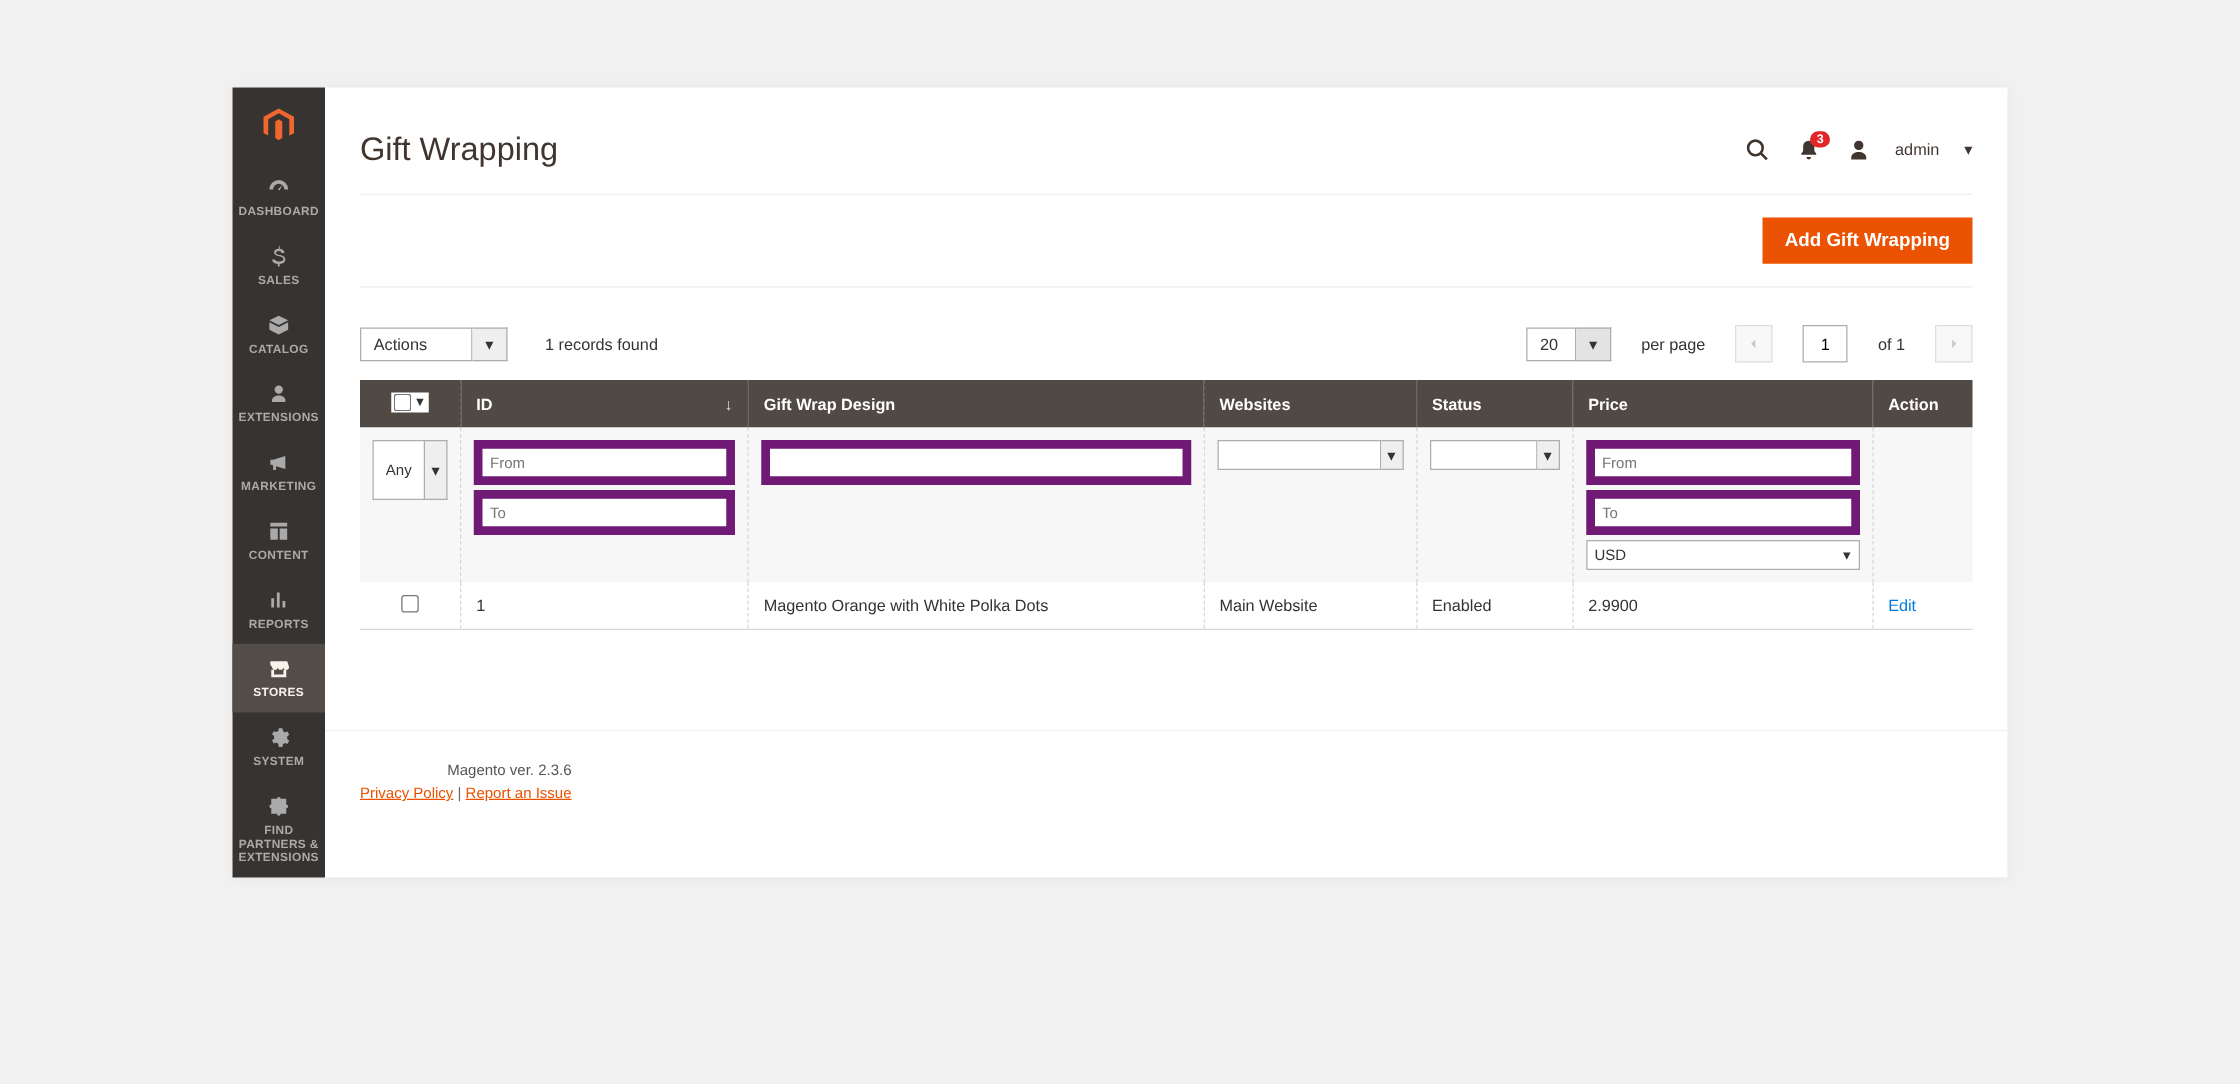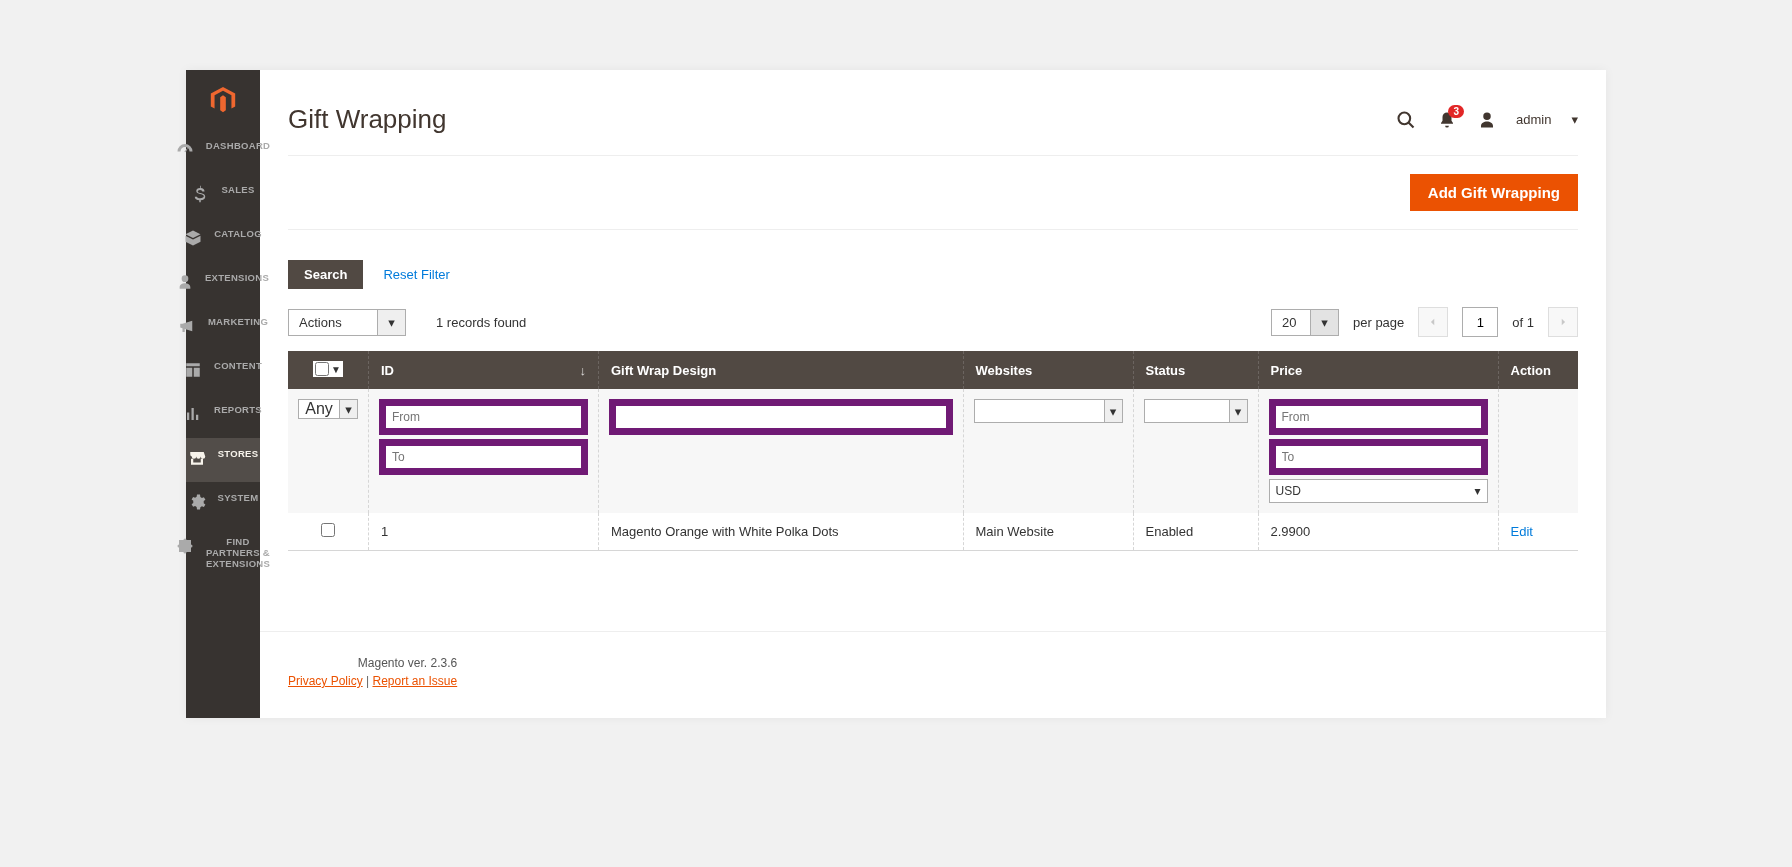--- a/index.html
+++ b/index.html
@@ -1,21 +1,21 @@
 <!DOCTYPE html>
 <html><head>
 <meta charset="utf-8">
 <style>
 * { box-sizing: border-box; margin: 0; padding: 0; }
 body { font-family: 'Helvetica Neue', Arial, sans-serif; background: #f1f1f1; color: #333; font-size: 13px; }
 .wrapper { width: 1420px; margin: 70px auto; background: #fff; display: flex; box-shadow: 0 0 10px rgba(0,0,0,0.05); }
 .sidebar { width: 74px; background: #373330; flex-shrink: 0; }
 .logo-box { height: 60px; display: flex; align-items: center; justify-content: center; }
 .logo-box svg { width: 30px; height: 30px; }
-.nav-item { display: flex; flex-direction: row; align-items: flex-start; justify-content: center; padding: 10px 2px; color: #aaa; cursor: pointer; font-size: 9.5px; font-weight: 600; letter-spacing: 0.3px; text-align: center; gap: 12px; }
+.nav-item { display: flex; flex-direction: column; align-items: center; justify-content: center; padding: 10px 2px; color: #aaa; cursor: pointer; font-size: 9.5px; font-weight: 600; letter-spacing: 0.3px; text-align: center; }
 .nav-item.active { background: #524d49; color: #f7f3eb; }
 .nav-item .nav-icon { height: 20px; display: flex; align-items: center; justify-content: center; margin-bottom: 4px; }
 .nav-item svg { fill: #aaa; }
 .nav-item.active svg { fill: #f7f3eb; }
 .main { flex: 1; display: flex; flex-direction: column; }
 .content { padding: 0 28px; border-radius: 27px; }
 .header-row { display: flex; justify-content: space-between; align-items: center; padding-top: 34px; padding-bottom: 20px; }
 .page-title { font-size: 26px; font-weight: 400; color: #41362f; }
 .header-tools { display: flex; align-items: center; gap: 22px; }
 .header-tools .tool { cursor: pointer; position: relative; display: flex; align-items: center; }
@@ -25,39 +25,39 @@
 .btn-primary { background: #eb5202; color: #fff; border: none; padding: 10px 18px; font-size: 15px; cursor: pointer; font-weight: 600; }
 .filter-row { display: flex; align-items: center; gap: 20px; margin-bottom: 18px; }
 .btn-dark { background: #514943; color: #fff; border: none; padding: 7px 16px; font-size: 13px; cursor: pointer; font-weight: 600; }
 .link-blue { color: #007bdb; cursor: pointer; font-size: 13px; }
 .grid-controls { display: flex; align-items: center; justify-content: space-between; margin-bottom: 14px; }
 .controls-left { display: flex; align-items: center; gap: 30px; }
 .select-wrap { display: flex; }
 .select-wrap .sel-body { border: 1px solid #adadad; background: #fff; padding: 5px 10px; font-size: 13px; min-width: 90px; }
 .select-wrap .sel-arrow { border: 1px solid #adadad; border-left: none; background: #efefef; width: 28px; display: flex; align-items: center; justify-content: center; cursor: pointer; }
 .records-text { font-size: 13px; color: #333; }
-.controls-right { display: flex; align-items: center; gap: 14px; }
+.controls-right { display: flex; align-items: center; gap: 24px; }
 .page-select { display: flex; }
 .page-select .psel-body { border: 1px solid #adadad; padding: 5px 10px; font-size: 13px; min-width: 40px; }
 .page-select .psel-arrow { border: 1px solid #adadad; border-left: none; background: #e3e3e3; width: 28px; display: flex; align-items: center; justify-content: center; cursor: pointer; }
 .page-btn { width: 30px; height: 30px; border: 1px solid #adadad; background: #efefef; display: flex; align-items: center; justify-content: center; cursor: pointer; color: #777; }
 .page-btn.disabled { opacity: 0.4; cursor: default; }
 .page-input { width: 36px; height: 30px; border: 1px solid #adadad; text-align: center; font-size: 13px; }
 table.grid { width: 100%; border-collapse: collapse; }
 table.grid thead th { background: #514943; color: #fff; text-align: left; padding: 10px 12px; font-size: 13px; font-weight: 600; border-right: 1px dashed #6b6460; }
 table.grid thead th:last-child { border-right: none; }
 table.grid .filter-cells td { background: #f7f7f7; padding: 10px 10px; border-right: 1px dashed #d6d6d6; vertical-align: top; }
 table.grid .filter-cells td:last-child { border-right: none; }
 table.grid tbody.data td { padding: 10px 12px; border-right: 1px dashed #d6d6d6; border-bottom: 1px solid #d6d6d6; font-size: 13px; color: #333; }
 table.grid tbody.data td:last-child { border-right: none; }
 .chk { width: 14px; height: 14px; }
 .filter-input { width: 100%; border: 7px solid #701a75; padding: 4px 6px; font-size: 12px; margin-bottom: 4px; }
 .filter-input:last-child { margin-bottom: 0; }
 .filter-select-small { display: flex; width: 60px; }
-.filter-select-small .fs-body { border: 1px solid #adadad; padding: 0 6px; font-size: 16px; flex: 1; background: #fff; }
+.filter-select-small .fs-body { border: 1px solid #adadad; padding: 16px 6px; font-size: 12px; flex: 1; background: #fff; }
 .filter-select-small .fs-arrow { border: 1px solid #adadad; border-left: none; width: 18px; display: flex; align-items: center; justify-content: center; background: #efefef; cursor: pointer; }
 .filter-select-full { display: flex; width: 100%; }
 .filter-select-full .fs-body { border: 1px solid #adadad; padding: 4px 6px; font-size: 12px; flex: 1; background: #fff; min-height: 24px; }
 .filter-select-full .fs-arrow { border: 1px solid #adadad; border-left: none; width: 18px; display: flex; align-items: center; justify-content: center; background: #efefef; cursor: pointer; }
 .currency-sel { width: 100%; border: 1px solid #adadad; padding: 4px 6px; font-size: 12px; display: flex; justify-content: space-between; align-items: center; cursor: pointer; background: #fff; }
 .sort-arrow { float: right; opacity: 0.8; }
 .header-chk-dd { display: inline-flex; align-items: center; background: #fff; padding: 1px 2px; }
 .header-chk-dd input { margin-right: 2px; }
 .footer { margin-top: 80px; border-top: 1px solid #eee; padding: 24px 28px 30px; display: flex; justify-content: space-between; align-items: flex-start; font-size: 12px; color: #666; }
 .footer-left { display: flex; align-items: center; gap: 10px; }
@@ -189,24 +189,20 @@
             <span>admin</span>
             <span>▾</span>
           </div>
         </div>
       </div>
 
       <div class="action-bar">
         <button class="btn-primary">Add Gift Wrapping</button>
       </div>
 
-      <div class="filter-row">
-        <button class="btn-dark">Search</button>
-        <span class="link-blue">Reset Filter</span>
-      </div>
 
       <div class="grid-controls">
         <div class="controls-left">
           <div class="select-wrap">
             <div class="sel-body">Actions</div>
             <div class="sel-arrow">▾</div>
           </div>
           <span class="records-text">1 records found</span>
         </div>
         <div class="controls-right">

